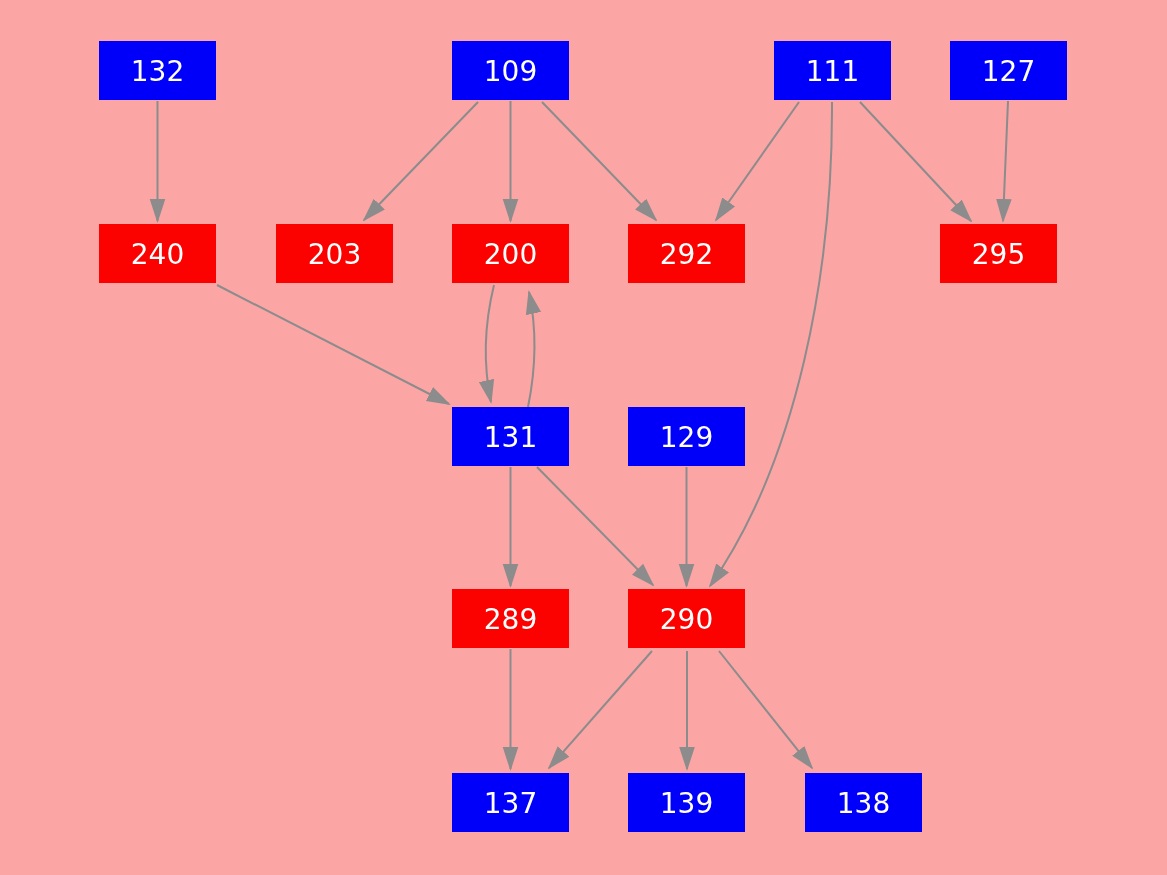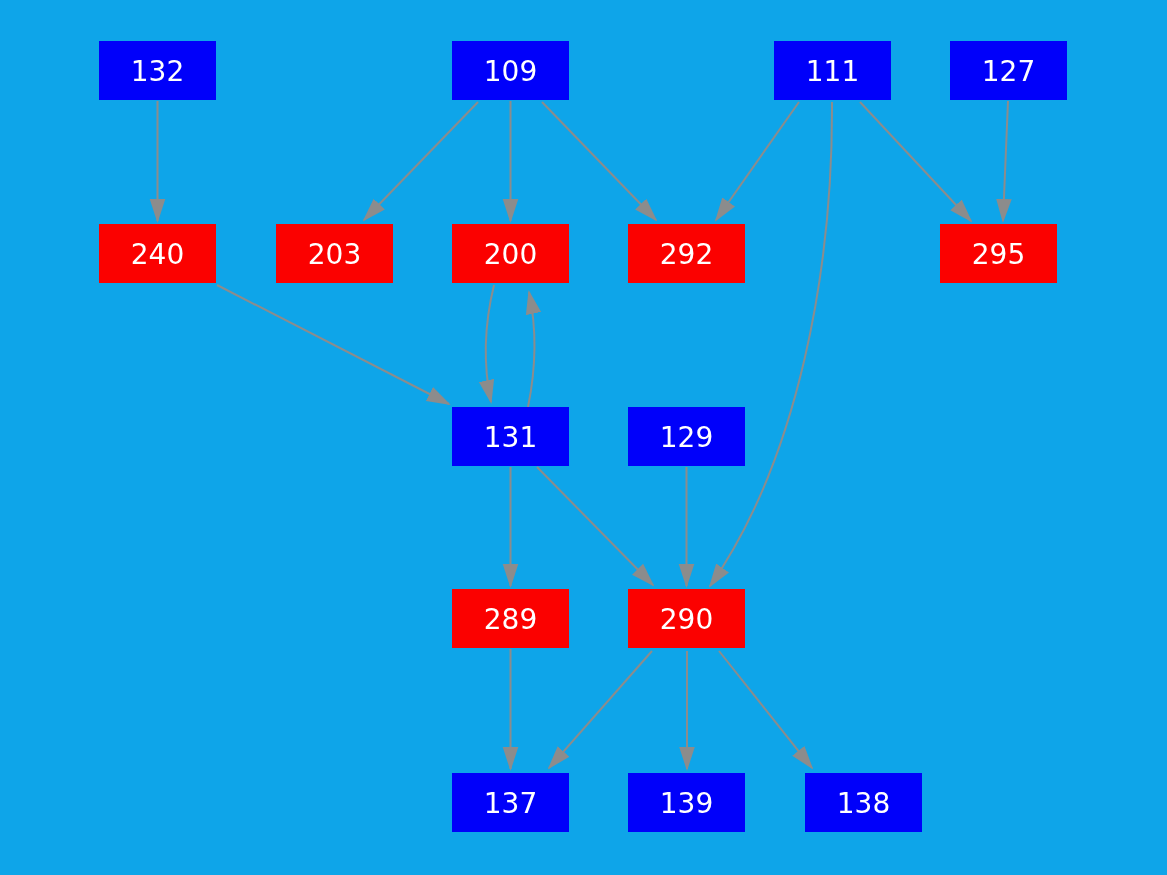--- a/index.html
+++ b/index.html
@@ -4,21 +4,21 @@
 <style>
   html, body {
     margin: 0;
     padding: 0;
     background: #ffffff;
   }
   .stage {
     position: relative;
     width: 1167px;
     height: 875px;
-    background: #0ea5e9;
+    background: #fca5a5;
     overflow: hidden;
     font-family: "DejaVu Sans", "Liberation Sans", sans-serif;
   }
   svg.graph {
     position: absolute;
     left: 0;
     top: 0;
     display: block;
   }
   path.edge {

